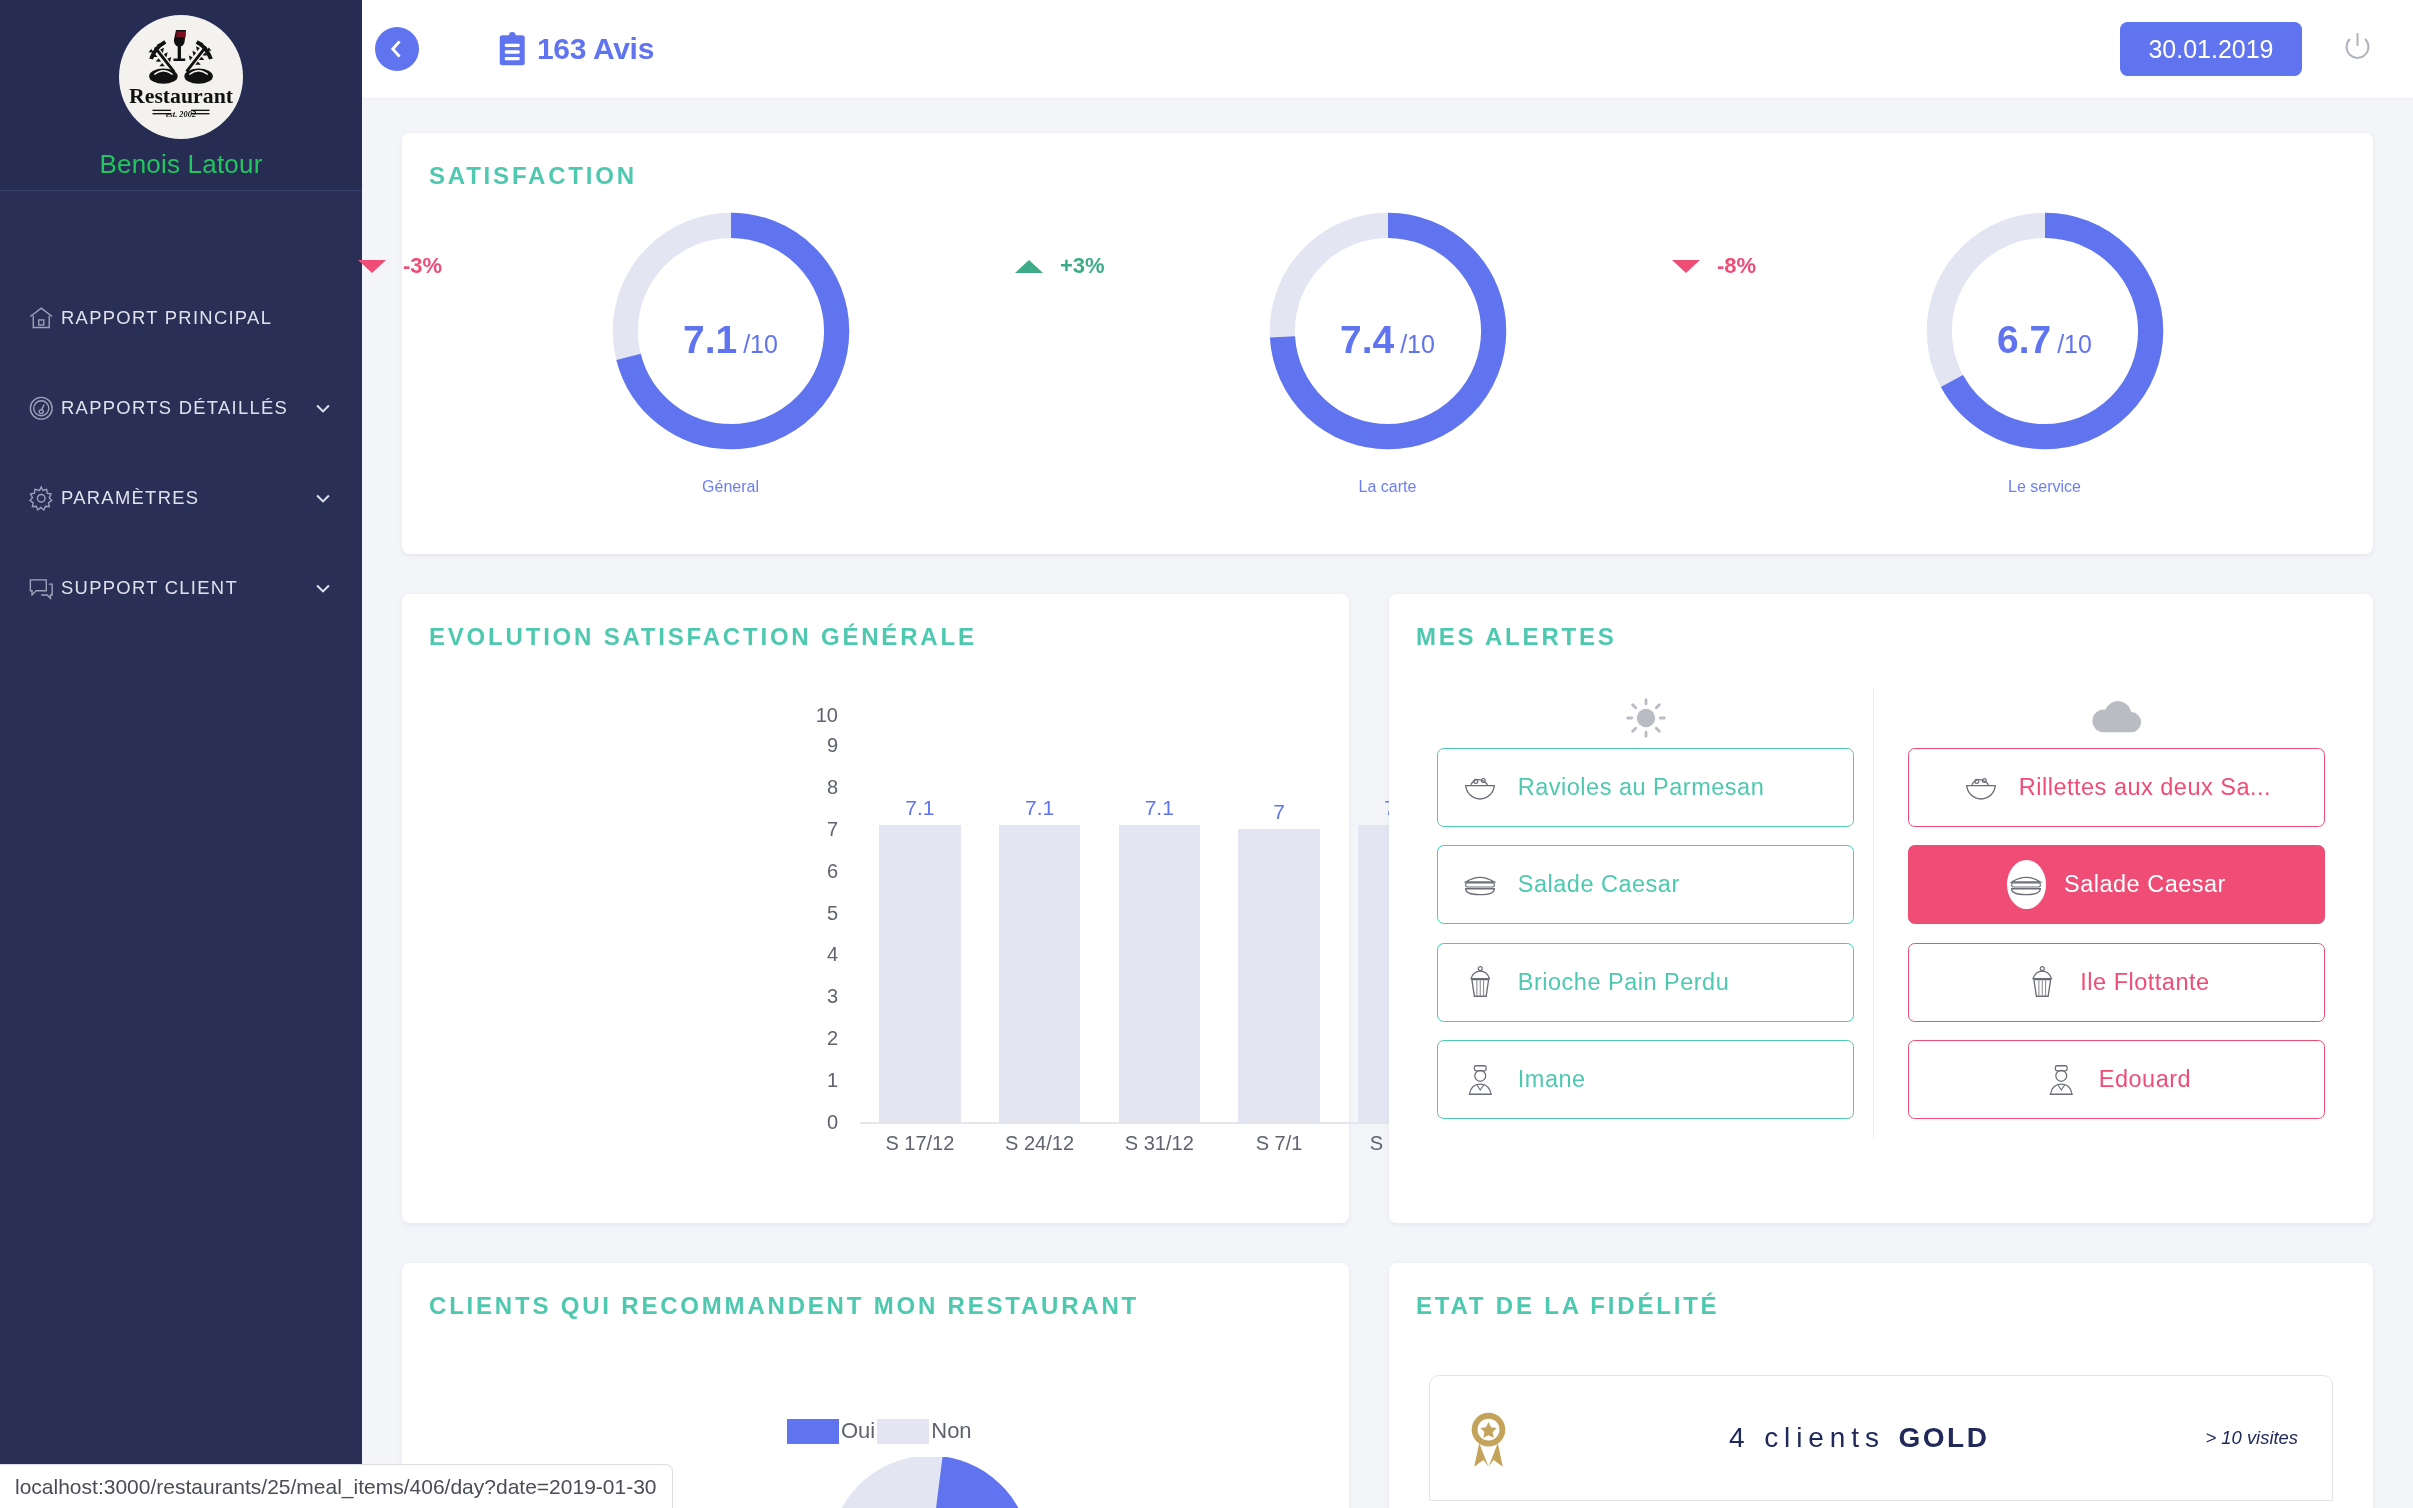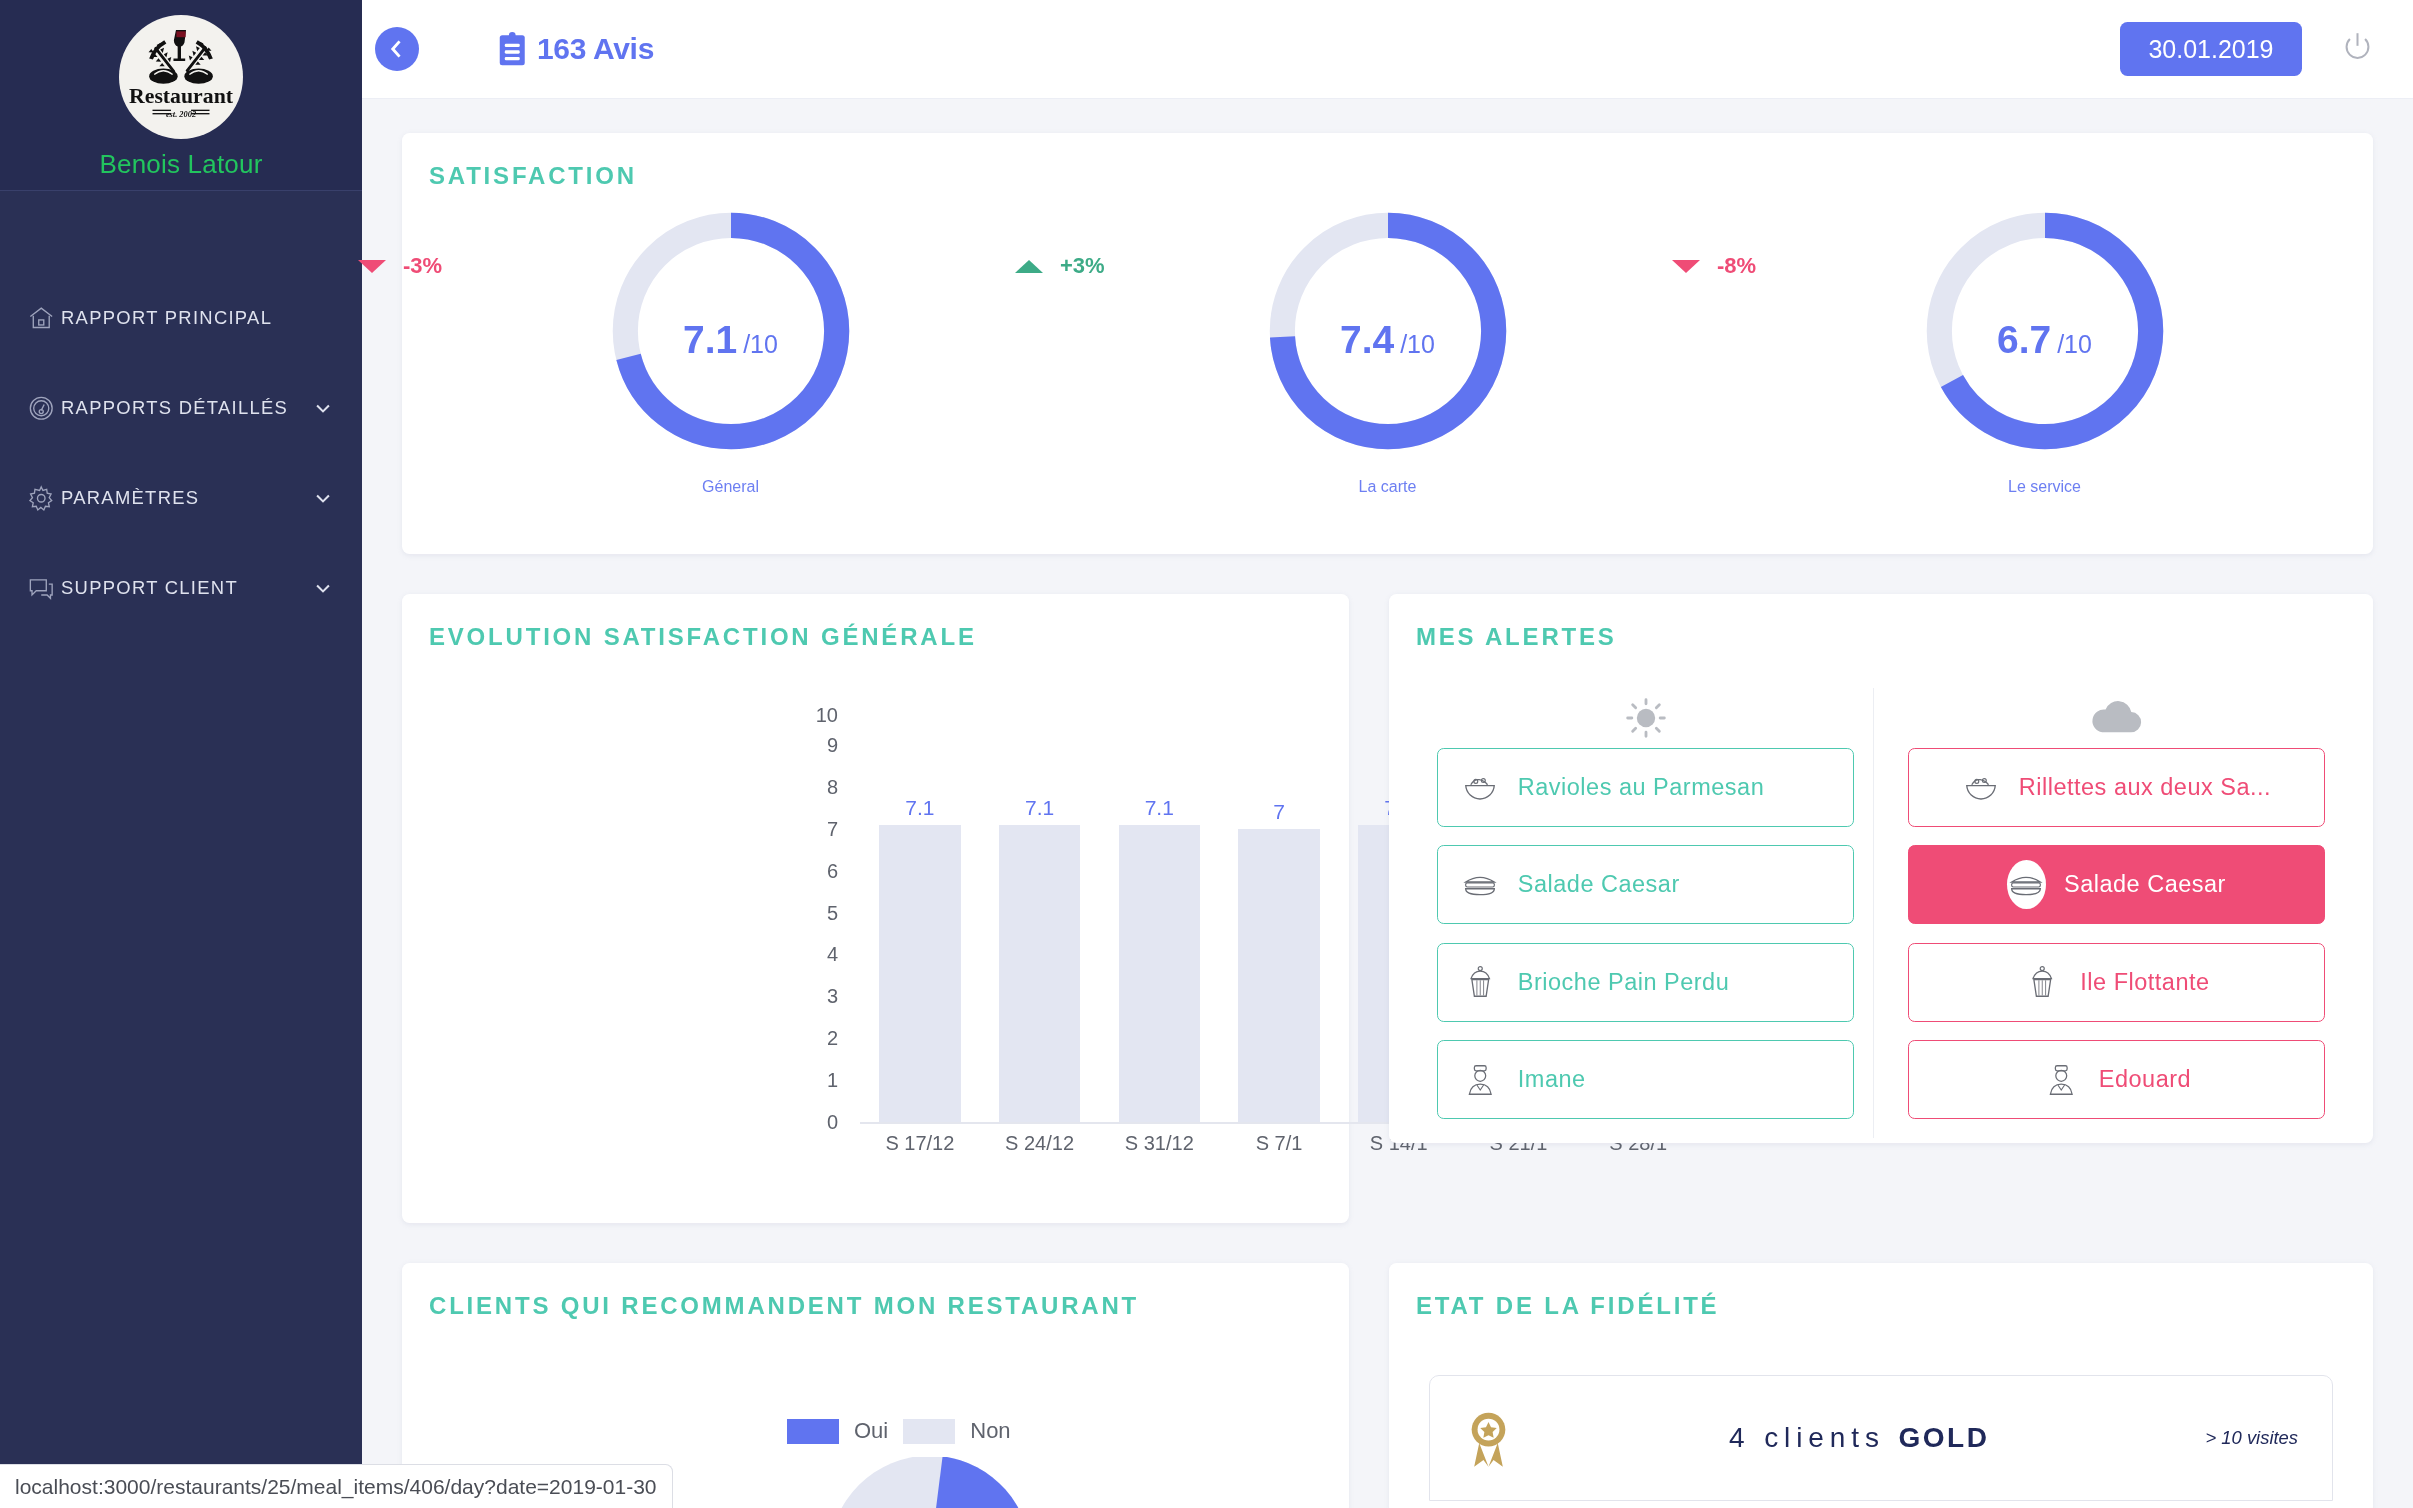--- a/index.html
+++ b/index.html
@@ -117,21 +117,21 @@
   .delta-tri { width:0; height:0; }
   .delta-tri.down { border-left:14.2px solid transparent; border-right:14.2px solid transparent; border-top:13.4px solid #ef4c76; }
   .delta-tri.up { border-left:14.2px solid transparent; border-right:14.2px solid transparent; border-bottom:13.4px solid #3dab87; }
   .delta-val { font-size:22px; font-weight:bold; }
   .delta-val.neg { color:#ef4c76; }
   .delta-val.pos { color:#3dab87; }
 
   
   #row-mid { display:flex; gap:40px; margin-top:40px; }
   #evolution-card { width:947px; height:629px; position:relative; }
-  #alerts-card { flex:1; height:549px; position:relative; }
+  #alerts-card { flex:1; height:629px; position:relative; }
 
   
   #chart-area { position:absolute; left:0; top:109px; width:947px; height:486px; }
   .y-label {
     position:absolute; right:0; font-size:20px; color:#5f636d;
     width:34px; text-align:right; transform:translateY(-50%);
   }
   #y-axis { position:absolute; left:394px; top:0; width:42px; height:419px; }
   #plot { position:absolute; left:458px; top:0; width:838px; height:419px; }
   #bars { position:absolute; left:0; bottom:0; width:100%; height:419px;
@@ -164,21 +164,21 @@
   }
   .alert-ico { width:39px; flex:0 0 39px; display:flex; align-items:center; justify-content:center; }
   .alert-text { color:#4ec9b0; font-size:23.5px; letter-spacing:0.5px; white-space:nowrap; overflow:hidden; }
 
   
   #row-bot { display:flex; gap:40px; margin-top:40px; }
   #reco-card { width:947px; height:251px; position:relative; overflow:hidden; }
   #fidelity-card { flex:1; height:251px; position:relative; overflow:hidden; }
   #reco-legend {
     position:absolute; left:385px; top:155px; display:flex;
-    align-items:center; gap:15px;
+    align-items:center; gap:2px;
   }
   .sw { width:52px; height:25px; }
   .sw.blue { background:#6074f0; }
   .sw.grey { background:#e3e6f2; }
   .lg-text { font-size:22px; color:#5f636d; }
   #reco-pie { position:absolute; left:419px; top:194px; }
   #gold-row {
     position:absolute; left:40px; right:40px; top:112px; height:126px;
     border:1.3px solid #e2e4ec; border-top-left-radius:10px;
     border-top-right-radius:10px; display:flex; align-items:center;

